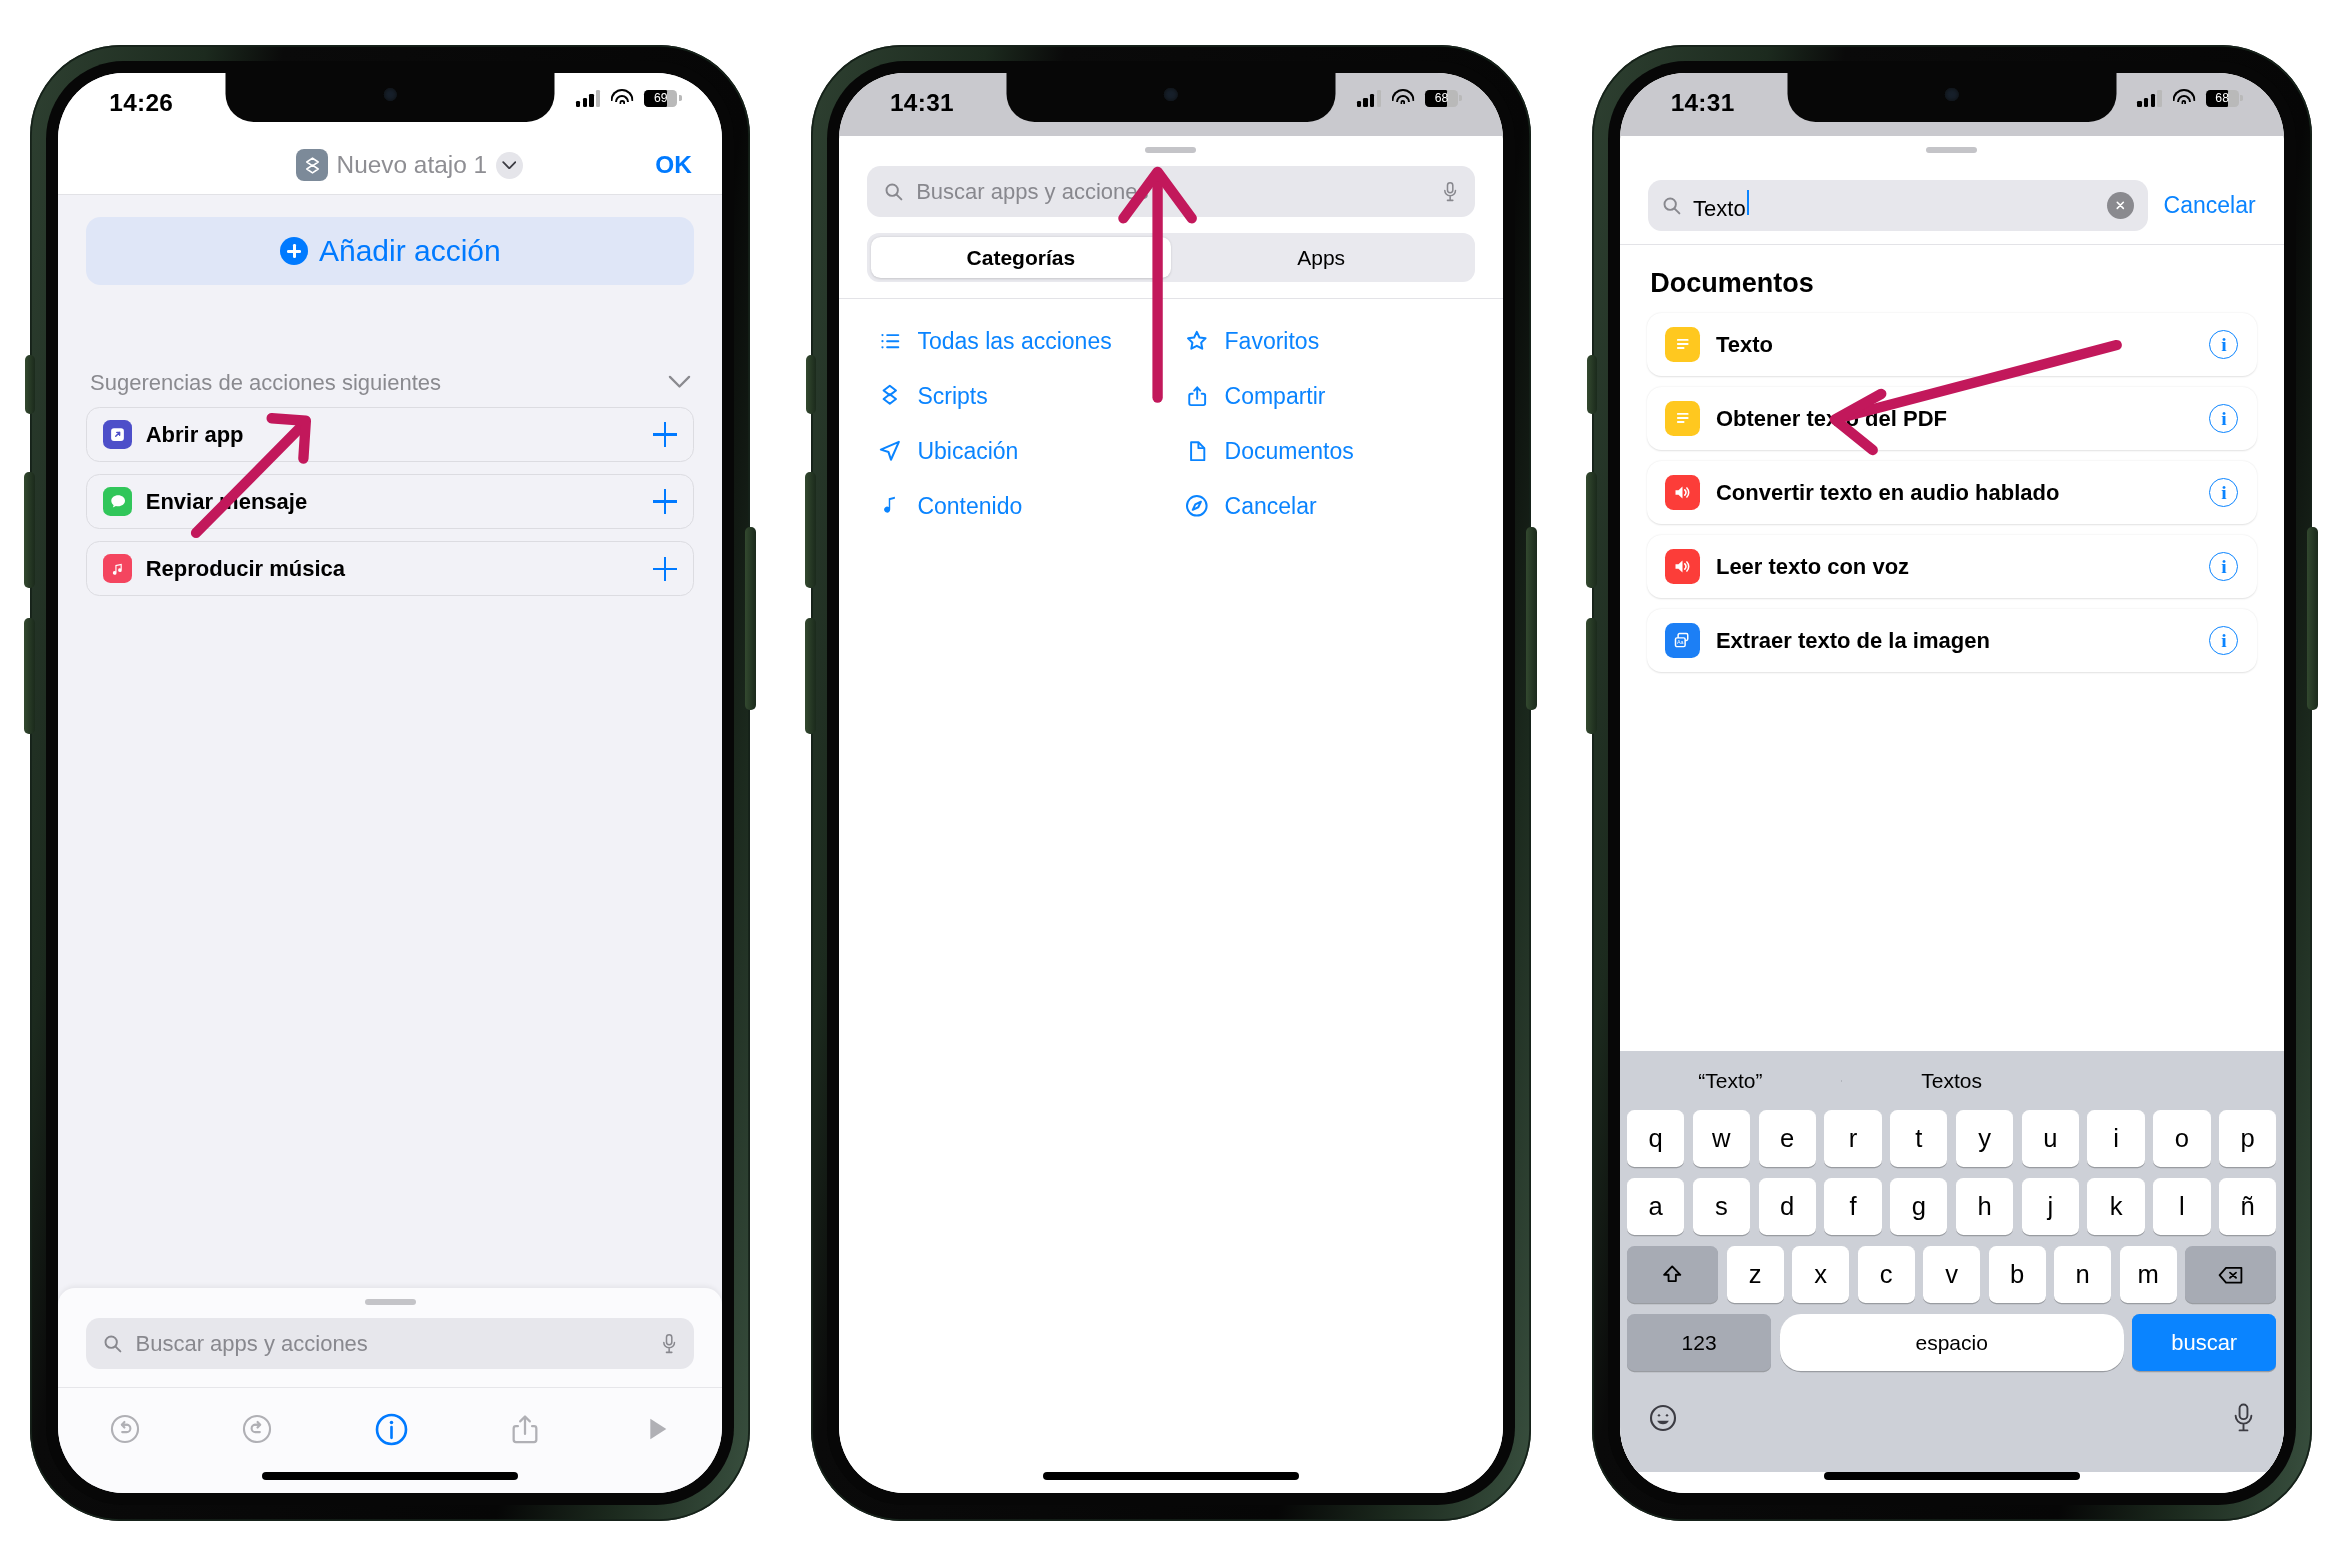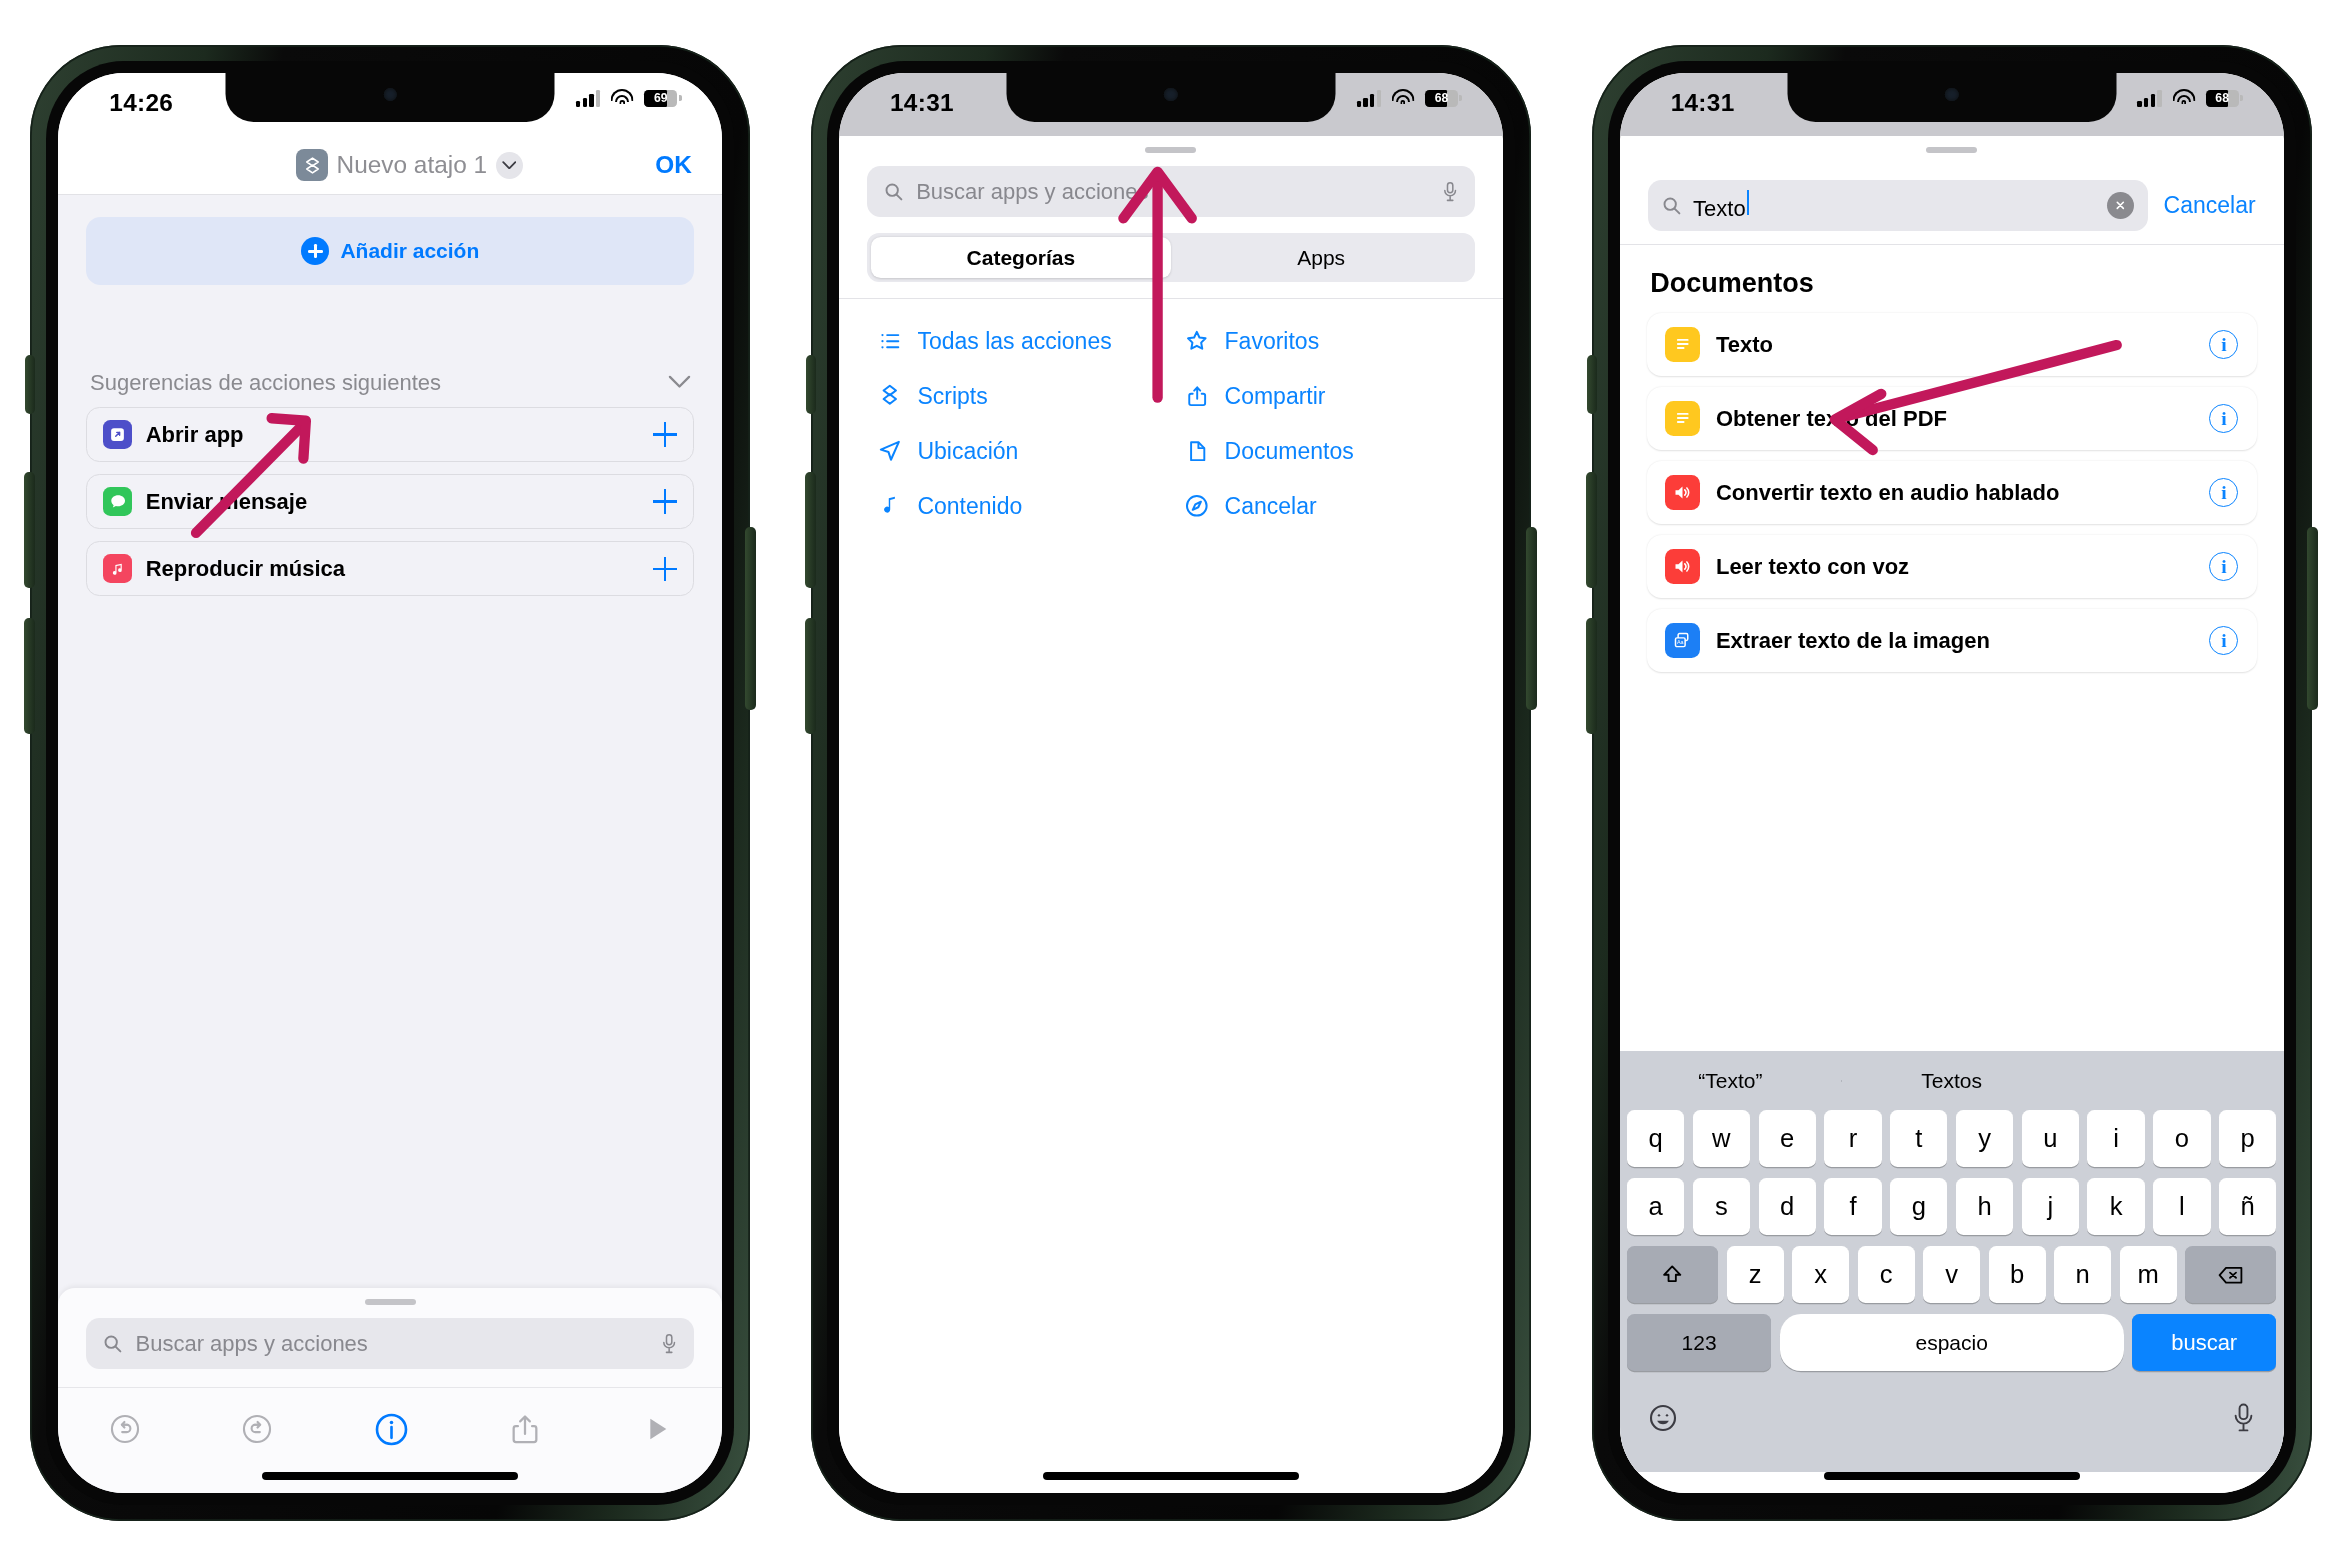--- a/index.html
+++ b/index.html
@@ -75,21 +75,21 @@
   .bars i:nth-child(2){ height: 9.8px; }
   .bars i:nth-child(3){ height: 13.4px; }
   .bars i:nth-child(4){ height: 17px; background:#b9b9b9; }
   .wifi { width: 24.4px; height: 18.3px; position: relative; }
   .wifi span { position: absolute; left: 50%; transform: translateX(-50%); border: 2.4px solid #000; border-bottom: none; border-radius: 24.4px 24.4px 0 0; }
   .wifi span:nth-child(1){ width: 23px; height: 11.6px; top: 0; }
   .wifi span:nth-child(2){ width: 14px; height: 7.3px; top: 5.5px; }
   .wifi span:nth-child(3){ width: 5.5px; height: 3.7px; top: 11px; border-radius:5.5px 5.5px 0 0; }
   .batt { position: relative; width: 33px; height: 17px; border-radius: 4.3px; background: #b9b9b9; display:flex; align-items:center; }
   .batt .fill { position:absolute; left:0; top:0; bottom:0; background:#000; border-radius:4.3px 1.2px 1.2px 4.3px; }
-  .batt .pct { position: relative; z-index:2; width:100%; text-align:center; font-size:12.2px; font-weight:700; color:#fff; line-height:17px; }
+  .batt .pct { position: relative; z-index:2; width:100%; text-align:center; font-size:12.2px; font-weight:400; color:#fff; line-height:17px; }
   .batt::after { content:""; position:absolute; right:-4.3px; top:5.5px; width:3px; height:6.1px; background:#b9b9b9; border-radius:0 1.8px 1.8px 0; }
 
   
   .p1 .screen { background: #f2f2f7; }
   .p1 .statusbar { background:#fff; }
   .p1-nav {
     background:#fff; height: 59px; flex:0 0 auto;
     display:flex; align-items:center; justify-content:center;
     position:relative; border-bottom:0.6px solid #e2e2e6;
   }
@@ -108,21 +108,21 @@
   .p1-body { flex:1 1 auto; padding: 22px 28px 0 28px; overflow:hidden; }
   .p1-desc { font-size: 22px; line-height:1.34; color:#6e6e73; margin-bottom: 18.3px; max-width: 573px; }
   .add-action {
     height: 68px; border-radius: 14.6px; background:#dfe6f7;
     display:flex; align-items:center; justify-content:center; gap: 11px;
   }
   .plus-circle { width:28px; height:28px; border-radius:50%; background:#007aff; position:relative; }
   .plus-circle::before, .plus-circle::after { content:""; position:absolute; background:#fff; border-radius:1.2px; }
   .plus-circle::before { left:6.7px; right:6.7px; top:12.8px; height:3px; }
   .plus-circle::after { top:6.7px; bottom:6.7px; left:12.8px; width:3px; }
-  .add-action-label { font-size: 21px; color:#007aff; font-weight:700; }
+  .add-action-label { font-size: 30px; color:#007aff; font-weight:400; }
 
   .sug-head { display:flex; align-items:center; justify-content:space-between; margin: 85px 3.7px 11px 3.7px; }
   .sug-head-label { font-size: 22px; color:#8a8a8f; }
   .sug-list { display:flex; flex-direction:column; gap: 12.2px; }
   .sug-row {
     height: 55px; background:#f2f2f7; border:0.9px solid #dcdce1; border-radius:13.4px;
     display:flex; align-items:center; padding: 0 16px; gap: 13.4px;
   }
   .app-icon { width:29px; height:29px; border-radius:7.3px; display:flex; align-items:center; justify-content:center; flex:0 0 auto; }
   .ic-msg { background:#31c65a; }

